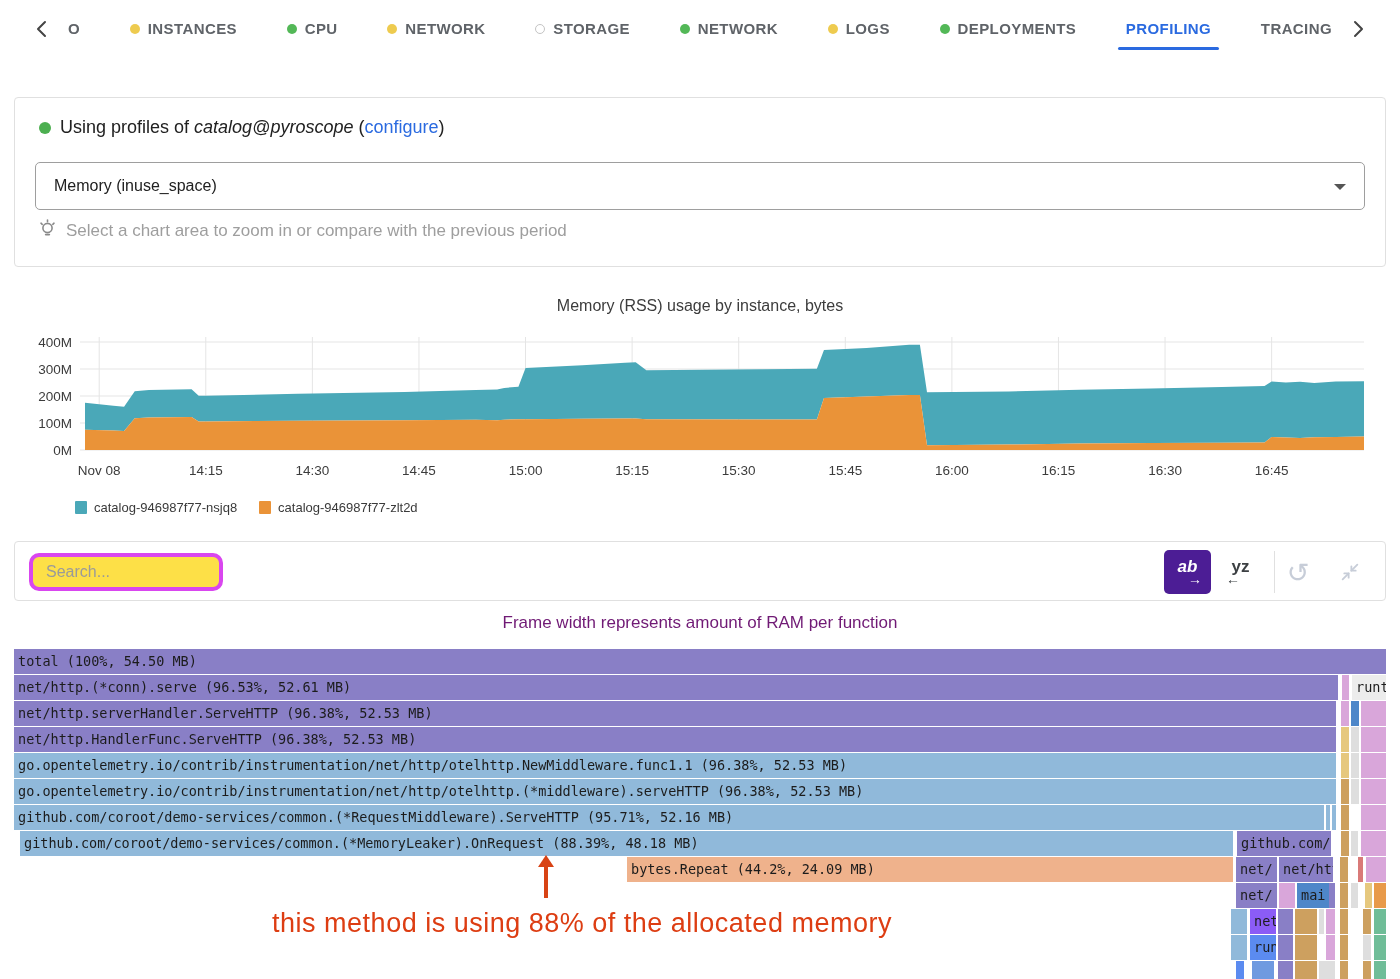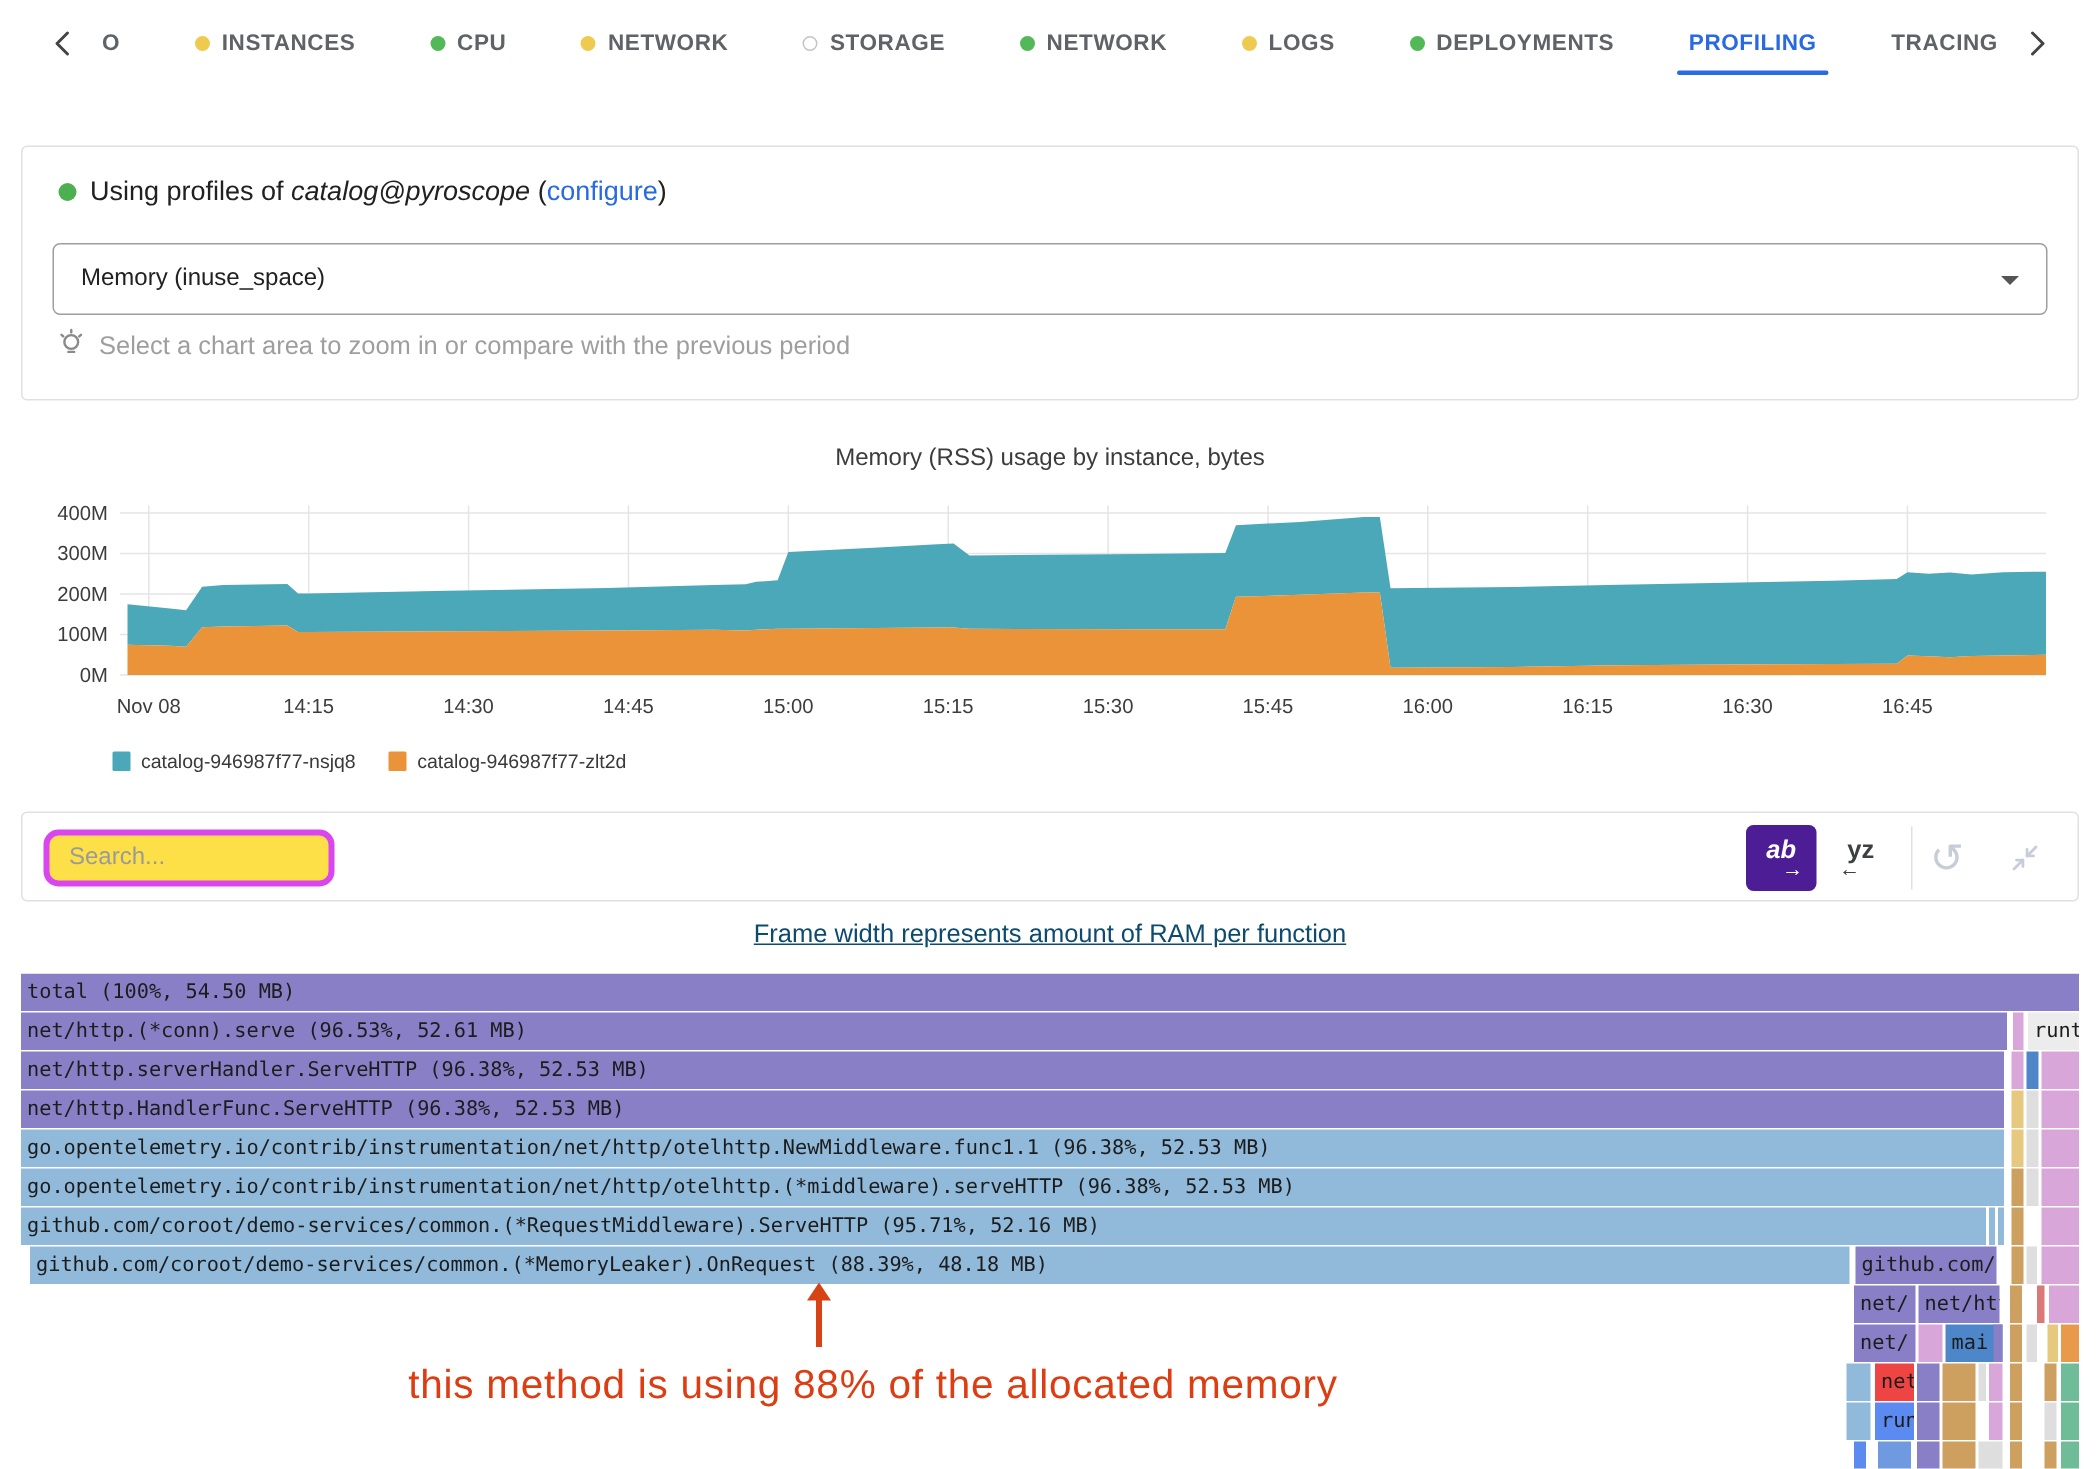--- a/index.html
+++ b/index.html
@@ -57,21 +57,21 @@
   .tbtn-yz { left:1202px; background:transparent; color:#3c4043; }
   .tbtn-yz .tarrow { align-self:flex-start; margin-left:9px; }
   .tool-divider { position:absolute; left:1259px; top:9px; width:1px; height:42px; background:#e0e0e0; }
   .icon-btn { position:absolute; top:8px; width:36px; height:44px; display:flex; align-items:center;
               justify-content:center; color:#c7cdd8; }
   .icon-undo { left:1265px; font-size:27px; font-family:"DejaVu Sans",sans-serif; }
   .icon-collapse { left:1317px; }
 
   
   .flame-title { position:absolute; top:613px; left:0; width:1400px; text-align:center;
-                 font-size:17px; color:#0c4a6e;text-decoration:underline; }
+                 font-size:17px; color:#701a75; }
   .flame { position:absolute; top:649px; left:14px; width:1372px; height:331px; overflow:hidden; }
   .frame { position:absolute; height:25px; line-height:25px; overflow:hidden; white-space:nowrap;
            font-family:"DejaVu Sans Mono", monospace; font-size:13.5px; color:#1c1c1c;
            padding-left:4px; cursor:pointer; }
 
   
   .arrow-head { position:absolute; left:538px; top:855px; width:0; height:0;
                 border-left:8px solid transparent; border-right:8px solid transparent;
                 border-bottom:12px solid #d84315; }
   .arrow-line { position:absolute; left:544px; top:866px; width:4px; height:32px; background:#d84315; }
@@ -253,35 +253,36 @@
     <div class="frame" style="left: 0px; top: 156px; width: 1310px; background: rgb(144, 185, 218);">github.com/coroot/demo-services/common.(*RequestMiddleware).ServeHTTP (95.71%, 52.16 MB)</div>
     <div class="frame" style="left: 1312px; top: 156px; width: 4px; background: rgb(144, 185, 218);"></div>
     <div class="frame" style="left: 1318px; top: 156px; width: 3px; background: rgb(144, 185, 218);"></div>
     <div class="frame" style="left: 1327px; top: 156px; width: 8px; background: rgb(205, 160, 95);"></div>
     <div class="frame" style="left: 1347px; top: 156px; width: 26px; background: rgb(217, 166, 218);"></div>
     <div class="frame" style="left: 6px; top: 182px; width: 1213px; background: rgb(144, 185, 218);">github.com/coroot/demo-services/common.(*MemoryLeaker).OnRequest (88.39%, 48.18 MB)</div>
     <div class="frame" style="left: 1223px; top: 182px; width: 94px; background: rgb(137, 127, 198);">github.com/c</div>
     <div class="frame" style="left: 1327px; top: 182px; width: 8px; background: rgb(205, 160, 95);"></div>
     <div class="frame" style="left: 1337px; top: 182px; width: 7px; background: rgb(222, 222, 222);"></div>
     <div class="frame" style="left: 1347px; top: 182px; width: 26px; background: rgb(217, 166, 218);"></div>
+    <div class="frame" style="left: 613px; top: 208px; width: 606px; background: rgb(239, 178, 140);">bytes.Repeat (44.2%, 24.09 MB)</div>
     <div class="frame" style="left: 1222px; top: 208px; width: 41px; background: rgb(137, 127, 198);">net/</div>
     <div class="frame" style="left: 1265px; top: 208px; width: 54px; background: rgb(137, 127, 198);">net/htt</div>
     <div class="frame" style="left: 1326px; top: 208px; width: 8px; background: rgb(205, 160, 95);"></div>
     <div class="frame" style="left: 1344px; top: 208px; width: 5px; background: rgb(217, 122, 120);"></div>
     <div class="frame" style="left: 1352px; top: 208px; width: 20px; background: rgb(217, 166, 218);"></div>
     <div class="frame" style="left: 1222px; top: 234px; width: 41px; background: rgb(137, 127, 198);">net/</div>
     <div class="frame" style="left: 1265px; top: 234px; width: 16px; background: rgb(217, 166, 218);"></div>
     <div class="frame" style="left: 1283px; top: 234px; width: 38px; background: rgb(78, 135, 201);">mai</div>
     <div class="frame" style="left: 1315px; top: 234px; width: 6px; background: rgb(137, 127, 198);"></div>
     <div class="frame" style="left: 1326px; top: 234px; width: 8px; background: rgb(205, 160, 95);"></div>
     <div class="frame" style="left: 1337px; top: 234px; width: 7px; background: rgb(222, 222, 222);"></div>
     <div class="frame" style="left: 1351px; top: 234px; width: 7px; background: rgb(230, 200, 126);"></div>
     <div class="frame" style="left: 1360px; top: 234px; width: 12px; background: rgb(232, 154, 74);"></div>
     <div class="frame" style="left: 1217px; top: 260px; width: 16px; background: rgb(144, 185, 218);"></div>
-    <div class="frame" style="left: 1236px; top: 260px; width: 26px; background: #ef4444;">net</div>
+    <div class="frame" style="left: 1236px; top: 260px; width: 26px; background: #8b5cf6;">net</div>
     <div class="frame" style="left: 1264px; top: 260px; width: 15px; background: rgb(137, 127, 198);"></div>
     <div class="frame" style="left: 1281px; top: 260px; width: 22px; background: rgb(205, 160, 95);"></div>
     <div class="frame" style="left: 1305px; top: 260px; width: 5px; background: rgb(222, 222, 222);"></div>
     <div class="frame" style="left: 1312px; top: 260px; width: 9px; background: rgb(217, 166, 218);"></div>
     <div class="frame" style="left: 1326px; top: 260px; width: 8px; background: rgb(205, 160, 95);"></div>
     <div class="frame" style="left: 1349px; top: 260px; width: 8px; background: rgb(205, 160, 95);"></div>
     <div class="frame" style="left: 1360px; top: 260px; width: 12px; background: rgb(111, 189, 152);"></div>
     <div class="frame" style="left: 1217px; top: 286px; width: 16px; background: rgb(144, 185, 218);"></div>
     <div class="frame" style="left: 1236px; top: 286px; width: 26px; background: rgb(91, 139, 240);">run</div>
     <div class="frame" style="left: 1264px; top: 286px; width: 15px; background: rgb(137, 127, 198);"></div>

